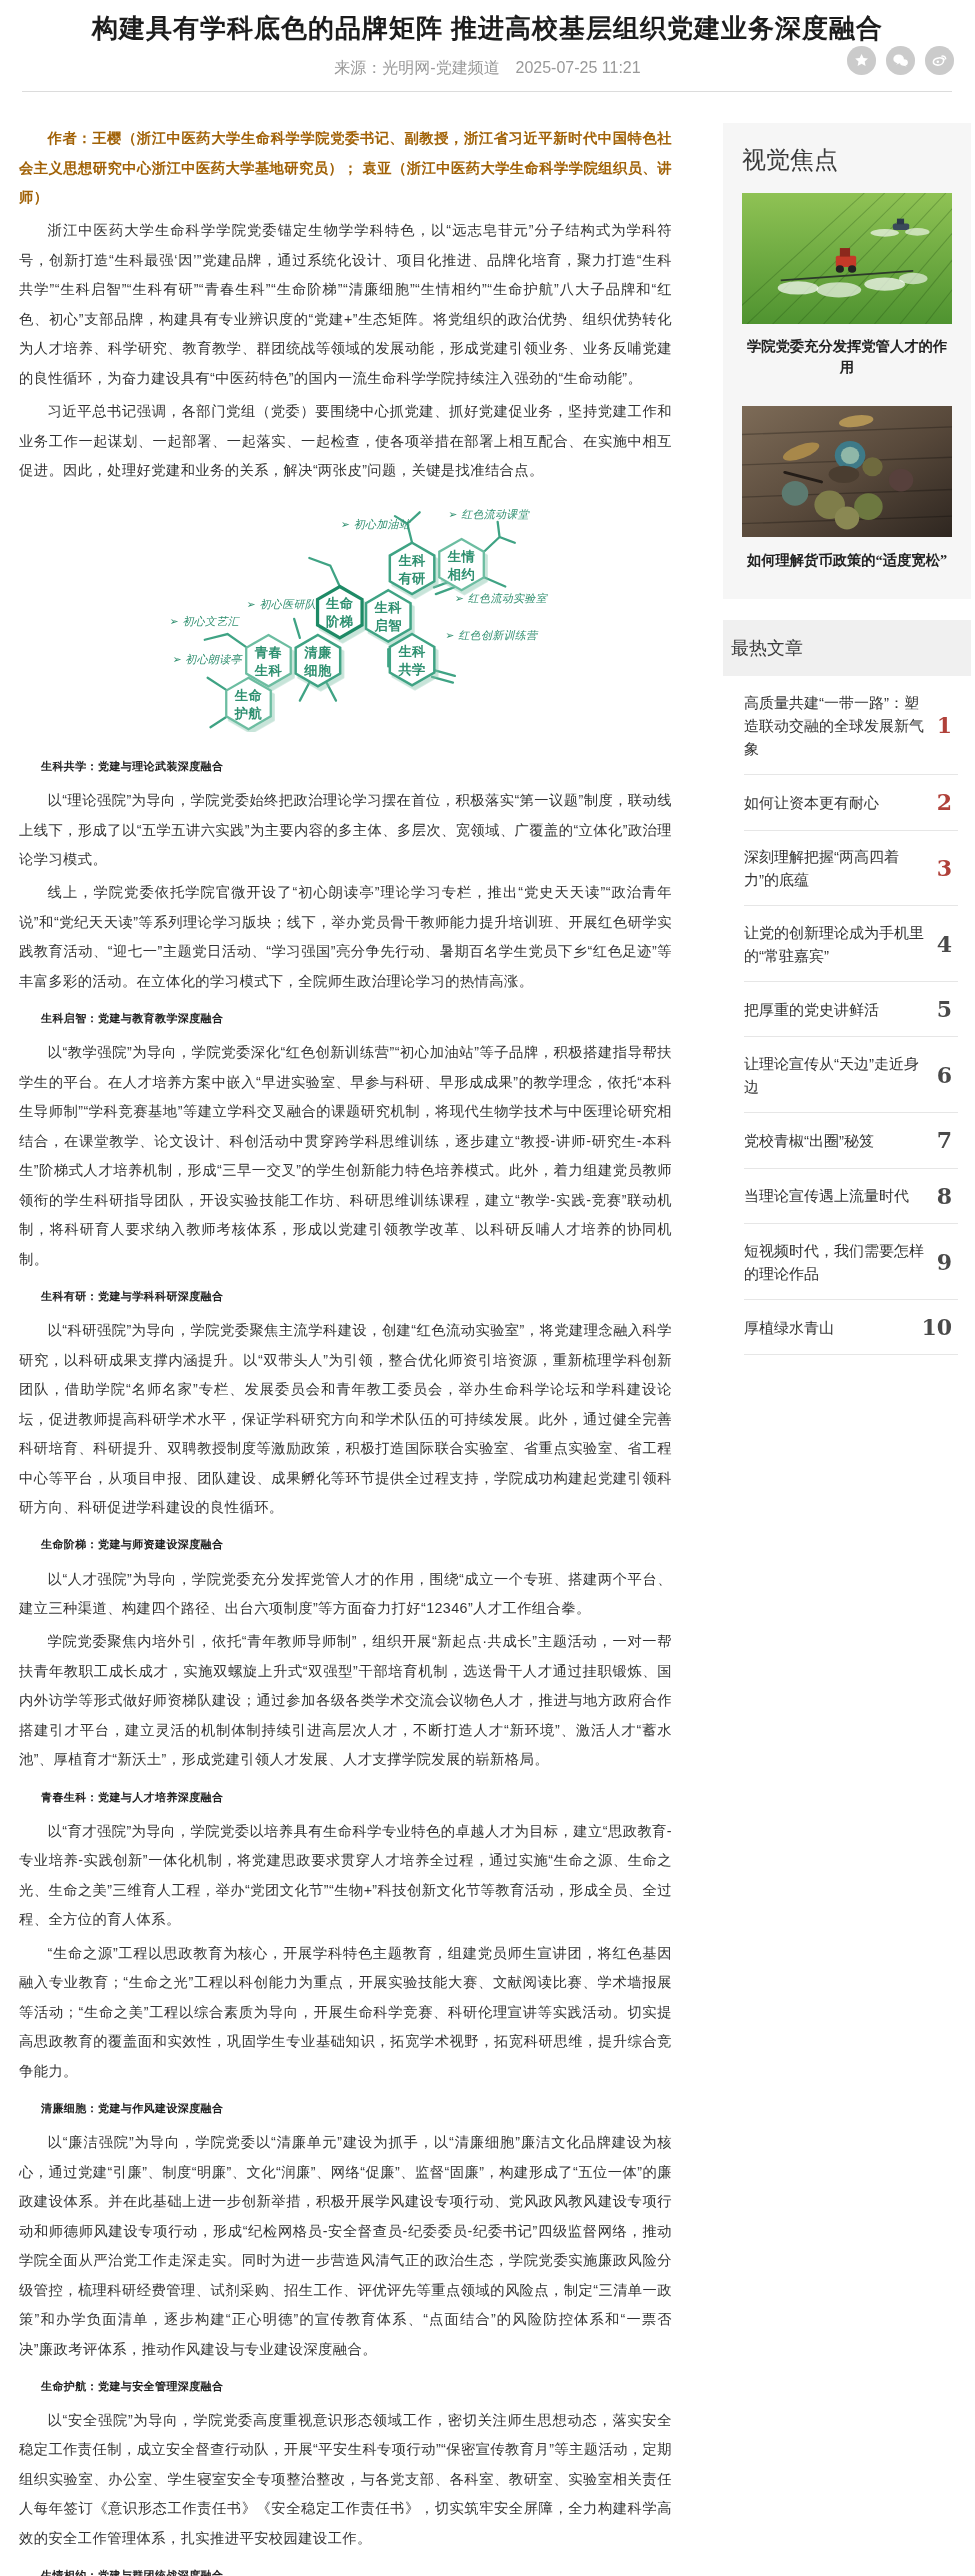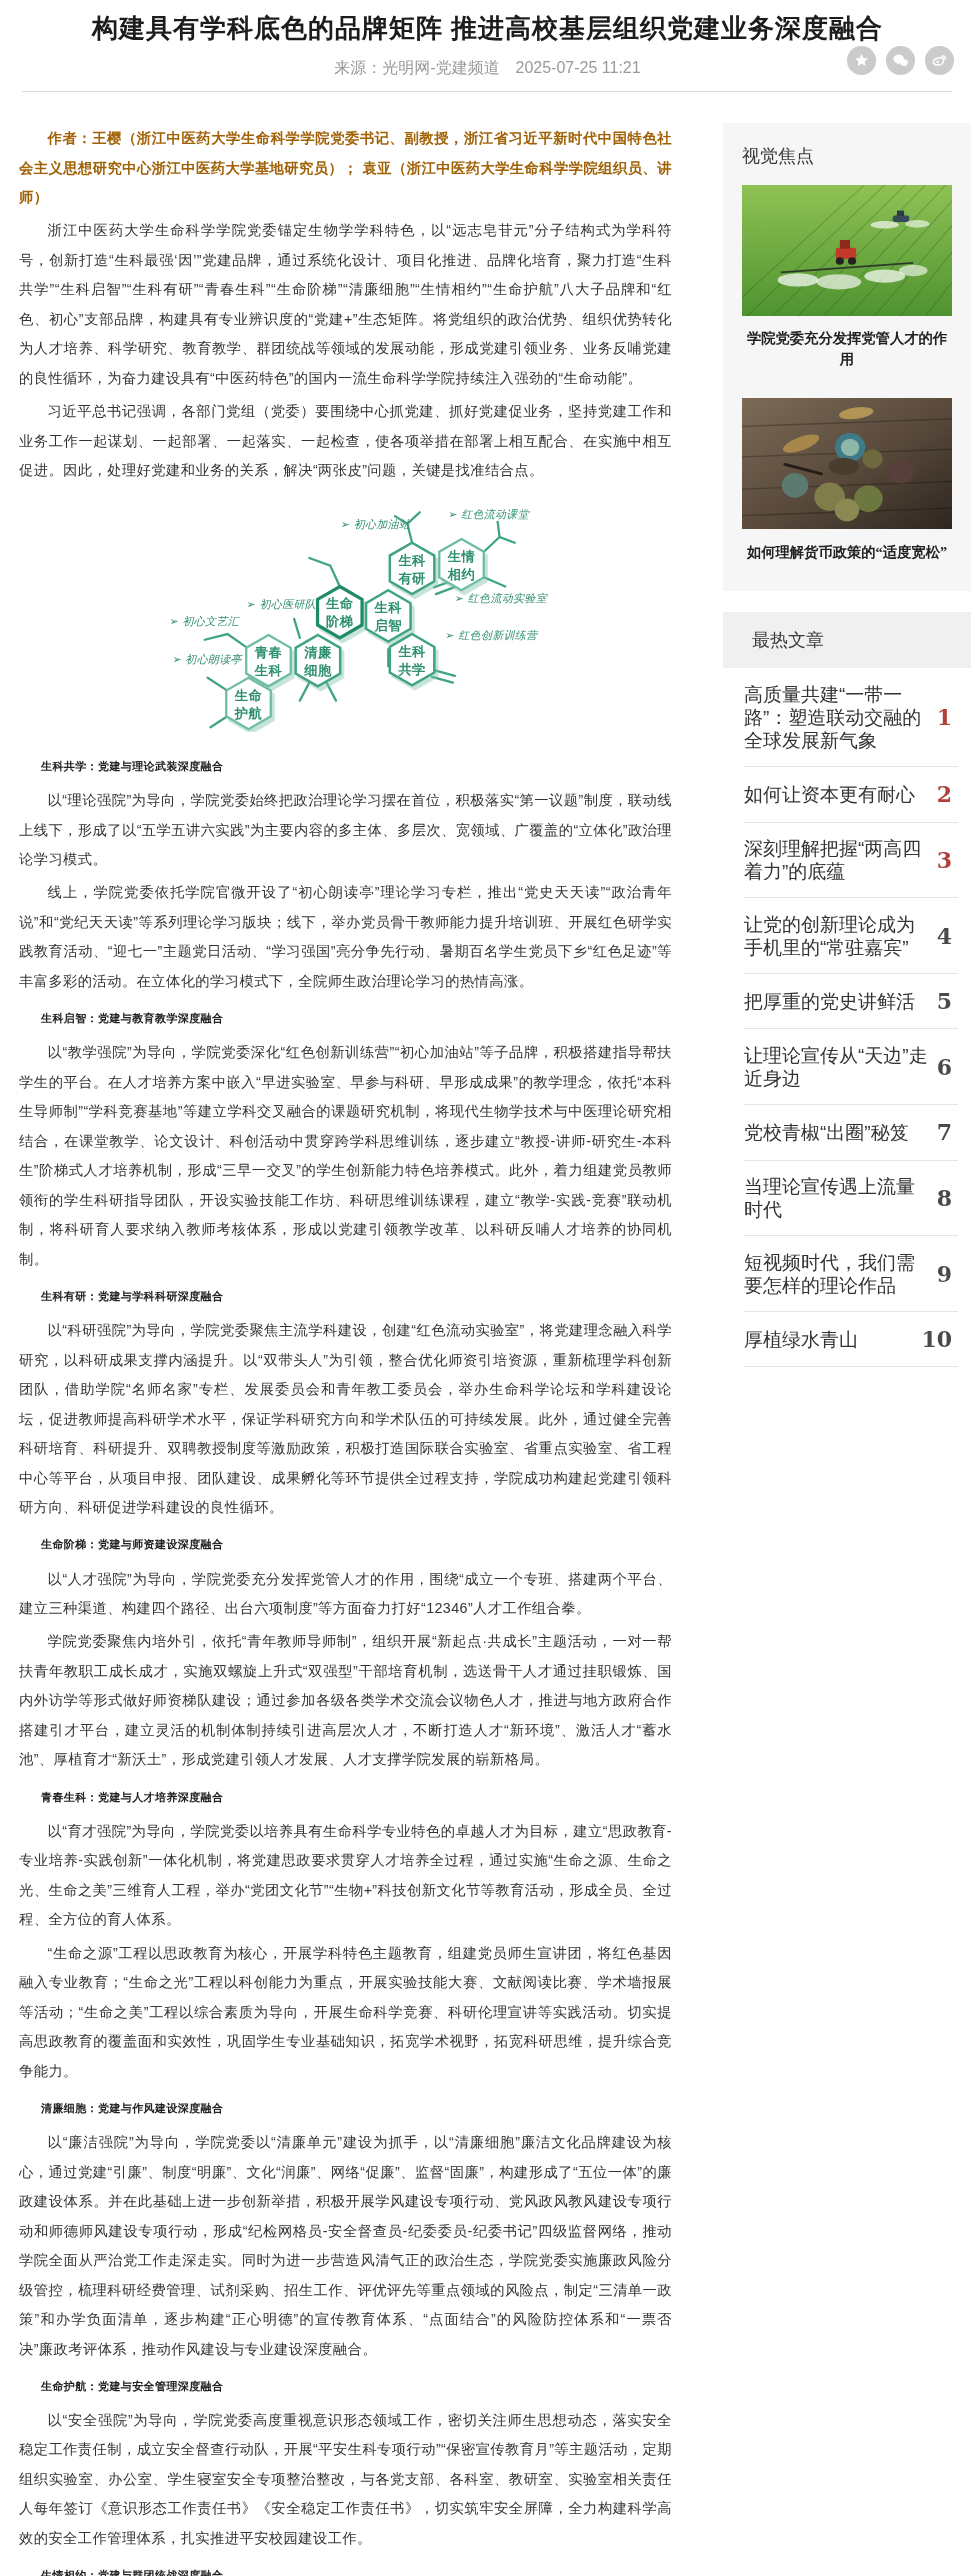--- a/index.html
+++ b/index.html
@@ -31,31 +31,31 @@
   .hex-mid   { stroke:#3fa384; stroke-width:2.6; }
   .hex-dark  { stroke:#1e8a66; stroke-width:3.4; }
   .hex-light { stroke:#6cbda1; stroke-width:2.4; }
   .hex-label { fill:#2e9070; font-size:14px; font-weight:bold; text-anchor:middle; }
   .bond { stroke:#3fa384; stroke-width:2.4; stroke-linecap:round; fill:none; }
   .anno { fill:#2f8f6f; font-size:11.5px; font-style:italic; }
 
   
   .sidebar { position:absolute; left:723px; top:30.5px; width:248px; }
   .side-box { background:#f6f6f6; padding:21px 19px 28.6px 19px; }
-  .side-box-title { font-size:18px; color:#3a3a3a; margin-bottom:17px; font-weight:normal; }
+  .side-box-title { font-size:24px; color:#3a3a3a; margin-bottom:17px; font-weight:normal; }
   .focus-item { margin-bottom:28.6px; cursor:pointer; }
   .focus-item:last-child { margin-bottom:0;font-family:Liberation Serif, serif; }
   .focus-img { width:100%; height:131px; display:block; background:#ddd; }
   .focus-caption { margin-top:12.4px; text-align:center; font-size:14.3px; font-weight:bold; color:#222; line-height:21px; }
 
   .hot-box { margin-top:21px; }
-  .hot-head { background:#f0f0f0; padding:16px 0 16px 29px; font-size:18px; color:#3a3a3a; }
+  .hot-head { background:#f0f0f0; padding:16px 0 16px 8px; font-size:18px; color:#3a3a3a; }
   .hot-list { list-style:none; margin:0 13.3px 0 21px; }
   .hot-item { display:flex; justify-content:space-between; align-items:center; padding:14.3px 0; border-bottom:1px solid #e6e6e6; cursor:pointer; }
-  .hot-title { width:187px; font-size:19px; line-height:23px; color:#333; }
+  .hot-title { width:187px; font-size:15px; line-height:23px; color:#333; }
   .hot-rank { font-family:"DejaVu Serif",serif; font-size:22px; font-weight:bold; color:#4a4a4a; padding-right:5.7px; }
   .hot-rank.red { color:#b0413a; }
 </style>
 </head>
 <body>
 
 <div class="wrapper">
 
   <div class="header">
     <h1 class="page-title">构建具有学科底色的品牌矩阵 推进高校基层组织党建业务深度融合</h1>

